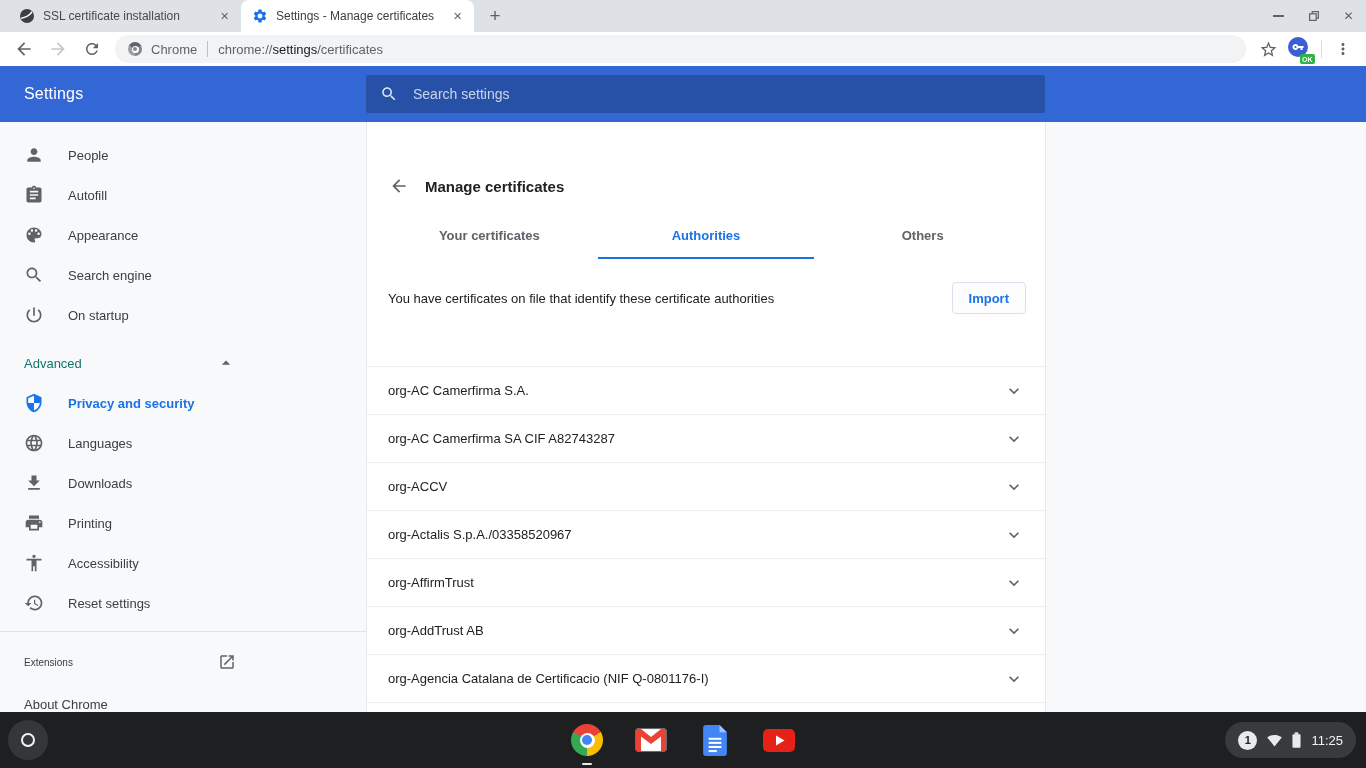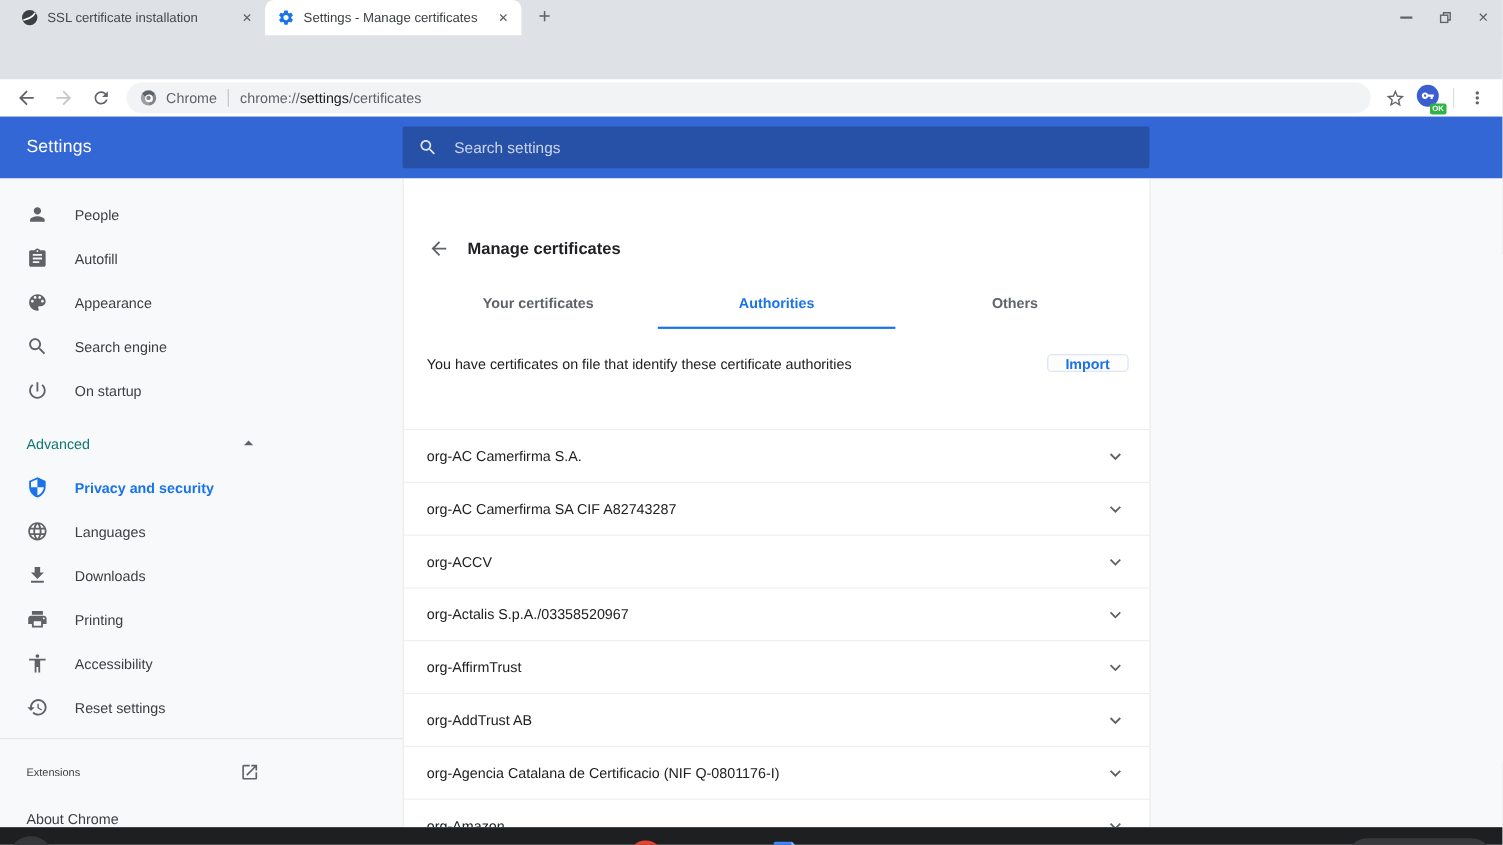--- a/index.html
+++ b/index.html
@@ -17,21 +17,21 @@
   .tab-close { width:17px; height:17px; border-radius:50%; display:flex; align-items:center; justify-content:center;
                font-size:11px; color:#5f6368; flex:none; margin-left:4px; }
   .newtab { width:28px; height:28px; margin:2px 0 0 7px; display:flex; align-items:center; justify-content:center;
             font-size:19px; font-weight:400; color:#5f6368; border-radius:50%; }
   .win-controls { position:absolute; right:0; top:0; height:32px; display:flex; }
   .win-btn { width:35px; height:32px; display:flex; align-items:center; justify-content:center; color:#5f6368; }
   .min-bar { width:11px; height:2px; background:#5f6368; }
   .win-btn.close-btn { font-size:12px; }
 
   
-  .toolbar { height:34px; background:#fff; display:flex; align-items:center; padding:0 7px;margin-top:40px; }
+  .toolbar { height:34px; background:#fff; display:flex; align-items:center; padding:0 7px; }
   .nav-btn { width:28px; height:28px; display:flex; align-items:center; justify-content:center; margin:0 3px; color:#5f6368; border-radius:50%; }
   .nav-btn.disabled { color:#c4c7cb; }
   .omnibox { flex:1; height:28px; background:#f1f3f4; border-radius:14px; margin:0 6px; display:flex; align-items:center;
              padding:0 13px; font-size:13px; color:#5f6368; }
   .chrome-glyph { width:14px; height:14px; border-radius:50%; flex:none; position:relative;
                   background:conic-gradient(#5f6368 0 60deg,#80868b 60deg 180deg,#9aa0a6 180deg 300deg,#5f6368 300deg 360deg); }
   .chrome-glyph::before { content:''; position:absolute; inset:3.5px; background:#fff; border-radius:50%; }
   .chrome-glyph::after { content:''; position:absolute; inset:5px; background:#80868b; border-radius:50%; }
   .omni-site { margin-left:9px; }
   .omni-sep { width:1px; height:16px; background:#bdc1c6; margin:0 10px; }
@@ -72,21 +72,21 @@
   .card { width:680px; flex:none; background:#fff; border-left:1px solid #e6e8ea; border-right:1px solid #e6e8ea; }
   .card-title-row { padding:22px 0 0 20px; display:flex; align-items:center;margin-top:30px; }
   .back-btn { width:24px; height:24px; display:flex; align-items:center; justify-content:center; color:#5f6368; border-radius:50%; }
   .page-title { font-size:15px; font-weight:700; color:#202124; margin-left:14px; }
   .cert-tabs { display:flex; margin:30px 14px 0; }
   .cert-tab { flex:1; text-align:center; padding-bottom:14px; font-size:13px; font-weight:700; color:#5f6368;
               border-bottom:2px solid transparent; }
   .cert-tab.active { color:#1a73e8; border-bottom-color:#1a73e8; }
   .desc-row { display:flex; align-items:center; padding:23px 19px 23px 21px; }
   .desc-text { flex:1; font-size:13px; color:#202124; padding-right:16px; }
-  .import-btn { height:16px; padding:0 16px; background:#fdfdfe; border:1px solid #d8e0f0; border-radius:4px;
+  .import-btn { height:32px; padding:0 16px; background:#fdfdfe; border:1px solid #d8e0f0; border-radius:4px;
                 color:#1a73e8; font-size:13px; font-weight:700; font-family:"Liberation Sans", sans-serif; }
   .cert-list { margin-top:29px; border-top:1px solid #eceef0; }
   .cert-row { height:48px; display:flex; align-items:center; padding:0 21px; border-bottom:1px solid #eceef0;
               font-size:13px; color:#202124; }
   .cert-row .chev { margin-left:auto; color:#5f6368; }
 
   .filler { flex:1; }
 
   
   .shelf { height:56px; background:#1e1f21; position:relative; display:flex; align-items:center; }

